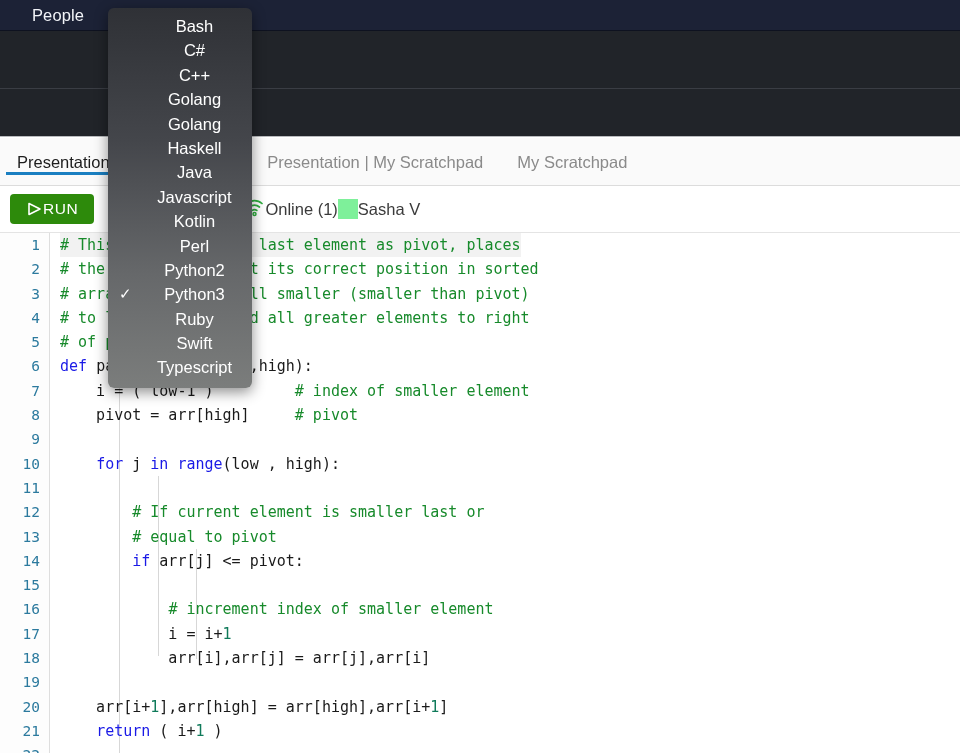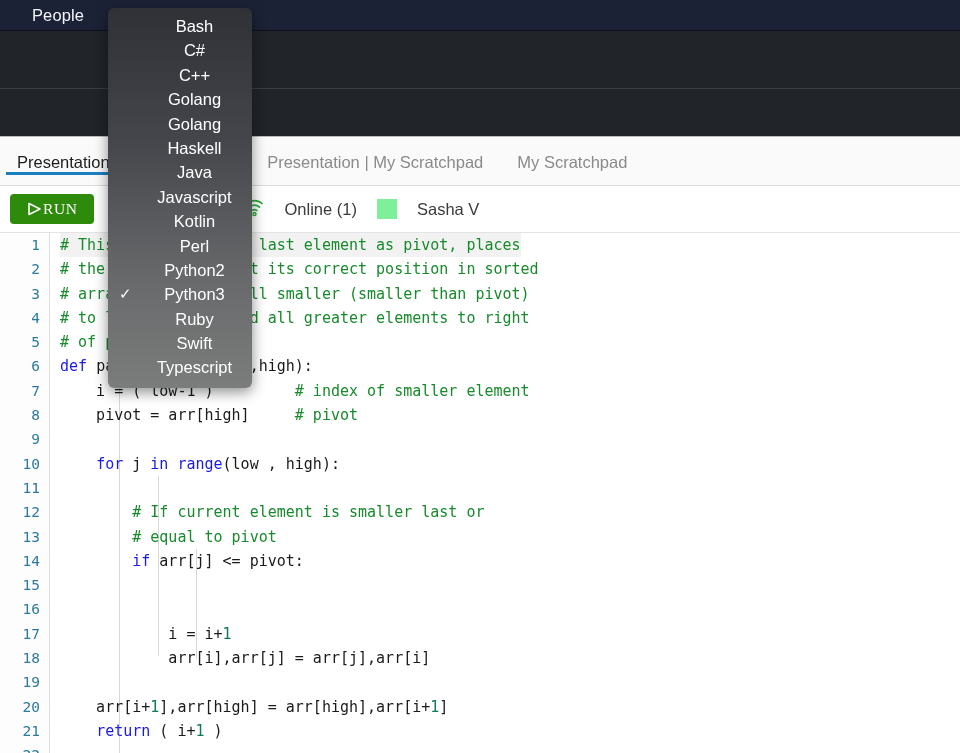--- a/index.html
+++ b/index.html
@@ -79,35 +79,35 @@
     padding-left: 10px;
   }
   .run-btn {
     display: flex; align-items: center; gap: 8px;
     background: #2d8a0b;
     color: #ffffff;
     border: none; border-radius: 4px;
     height: 30px;
     padding: 0 16px;
     font-size: 15.5px;
-    font-family: Liberation Serif, serif;
+    font-family: Liberation Sans, sans-serif;
     letter-spacing: .6px;
     cursor: pointer;
   }
   .play-tri {
     width: 0; height: 0;
     border-left: 9px solid transparent;
     border-top: 6px solid transparent;
     border-bottom: 6px solid transparent;
     position: relative;
   }
   .play-tri svg { position: absolute; top: -7px; left: -9px; }
 
   .status-group {
-    display: flex; align-items: center; gap: 20px;
+    display: flex; align-items: center; gap: 0;
     margin-left: 150px;
   }
   .status-text { font-size: 16.5px; color: #3b3b3b; }
   .user-swatch {
     width: 20px; height: 20px;
     background: #7ef09a;
     display: inline-block;
   }
   .user-name { font-size: 16.5px; color: #3b3b3b; }
 
@@ -259,21 +259,21 @@
         <div class="line"><span class="ln">6</span><span class="line-body"><span class="kw">def </span><span class="pl">partition(arr,low,high):</span></span></div>
         <div class="line"><span class="ln">7</span><span class="line-body"><span class="pl">    i = ( low-1 )         </span><span class="cm"># index of smaller element</span></span></div>
         <div class="line"><span class="ln">8</span><span class="line-body"><span class="pl">    pivot = arr[high]     </span><span class="cm"># pivot</span></span></div>
         <div class="line"><span class="ln">9</span><span class="line-body"><span class="pl"></span></span></div>
         <div class="line"><span class="ln">10</span><span class="line-body"><span class="pl">    </span><span class="kw">for</span><span class="pl"> j </span><span class="kw">in</span><span class="pl"> </span><span class="fn">range</span><span class="pl">(low , high):</span></span></div>
         <div class="line"><span class="ln">11</span><span class="line-body"><span class="pl"></span></span></div>
         <div class="line"><span class="ln">12</span><span class="line-body"><span class="pl">        </span><span class="cm"># If current element is smaller last or</span></span></div>
         <div class="line"><span class="ln">13</span><span class="line-body"><span class="pl">        </span><span class="cm"># equal to pivot</span></span></div>
         <div class="line"><span class="ln">14</span><span class="line-body"><span class="pl">        </span><span class="kw">if</span><span class="pl"> arr[j] &lt;= pivot:</span></span></div>
         <div class="line"><span class="ln">15</span><span class="line-body"><span class="pl"></span></span></div>
-        <div class="line"><span class="ln">16</span><span class="line-body"><span class="pl">            </span></span></div>
+        <div class="line"><span class="ln">16</span><span class="line-body"><span class="pl">            </span><span class="cm"># increment index of smaller element</span></span></div>
         <div class="line"><span class="ln">17</span><span class="line-body"><span class="pl">            i = i+</span><span class="num">1</span></span></div>
         <div class="line"><span class="ln">18</span><span class="line-body"><span class="pl">            arr[i],arr[j] = arr[j],arr[i]</span></span></div>
         <div class="line"><span class="ln">19</span><span class="line-body"><span class="pl"></span></span></div>
         <div class="line"><span class="ln">20</span><span class="line-body"><span class="pl">    arr[i+</span><span class="num">1</span><span class="pl">],arr[high] = arr[high],arr[i+</span><span class="num">1</span><span class="pl">]</span></span></div>
         <div class="line"><span class="ln">21</span><span class="line-body"><span class="pl">    </span><span class="kw">return</span><span class="pl"> ( i+</span><span class="num">1</span><span class="pl"> )</span></span></div>
         <div class="line"><span class="ln">22</span><span class="line-body"><span class="pl"></span></span></div>
       </div>
   </div>
 
   <div class="lang-menu">

